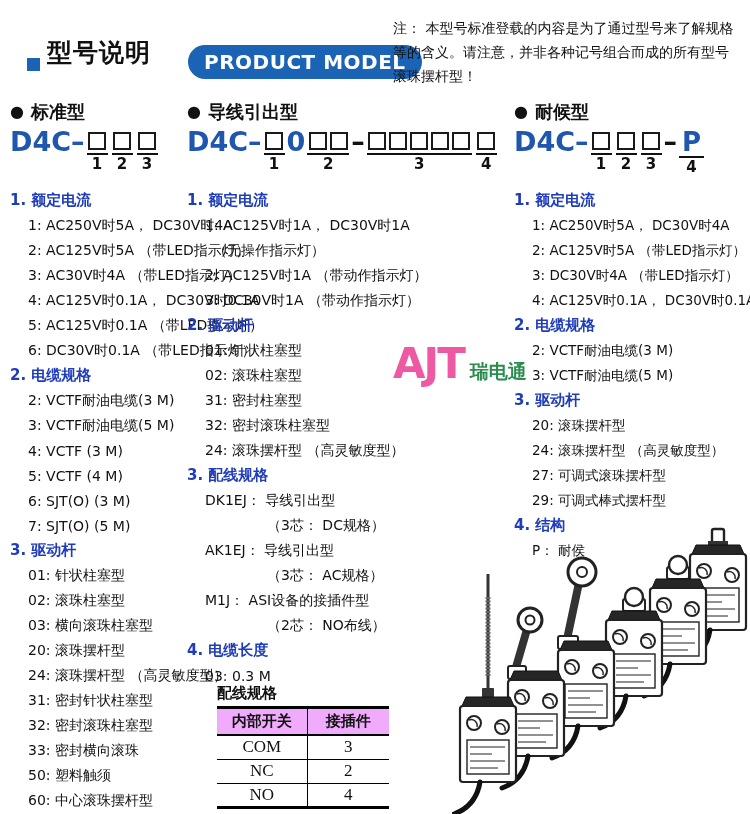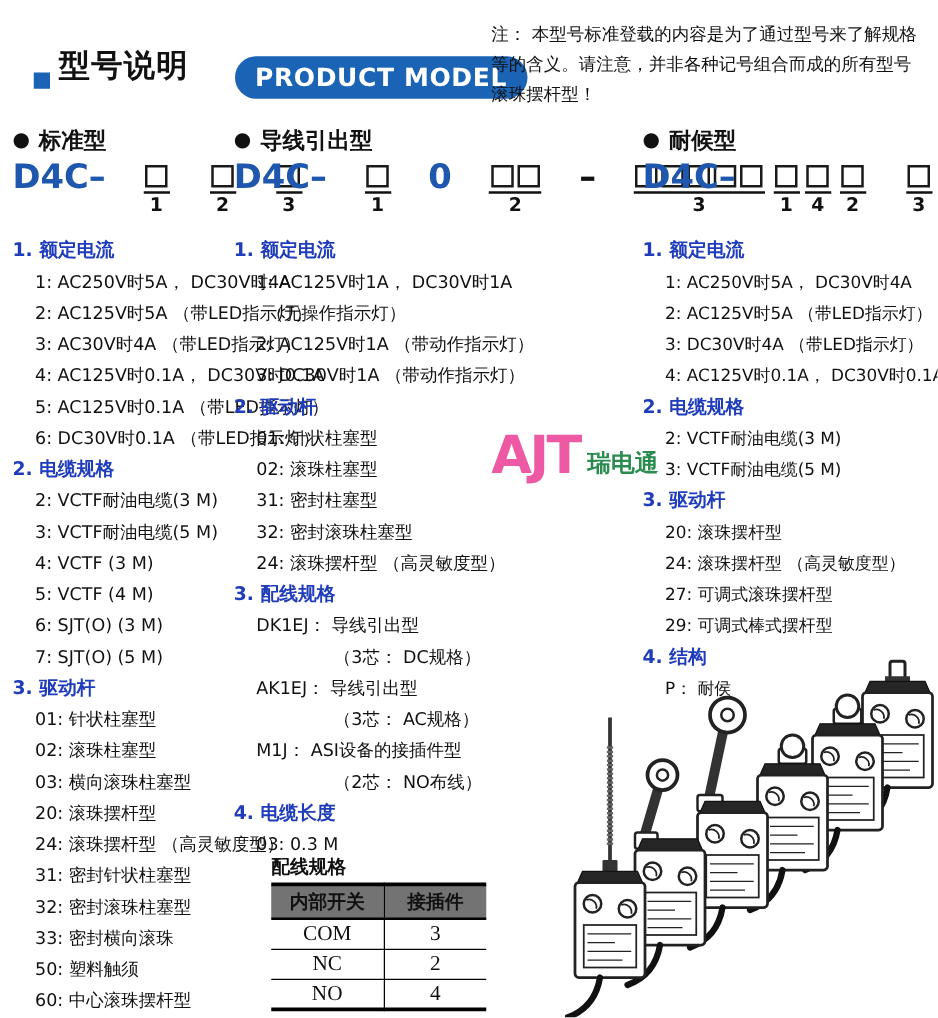--- a/index.html
+++ b/index.html
@@ -22,21 +22,21 @@
   .note{position:absolute;left:393px;top:16px;width:354px;font-size:14px;}
   .note-line{height:24px;line-height:24px;white-space:nowrap;}
 
   
   .column{position:absolute;top:99px;}
   .c0{left:10px;width:240px;}
   .c1{left:187px;width:300px;}
   .c2{left:514px;width:236px;}
   .colhead{height:26px;display:flex;align-items:center;gap:7px;font-size:18px;font-weight:800;}
   .dot{font-size:16px;line-height:16px;}
-  .model{margin-top:5px;height:53px;display:flex;align-items:flex-start;gap:28px;}
+  .model{margin-top:5px;height:53px;display:flex;align-items:flex-start;}
   .mtext{font-size:27px;font-weight:800;line-height:24px;white-space:pre;}
   .blue{color:var(--mblue);}
   .black{color:var(--ink);}
   .grp{display:inline-flex;flex-direction:column;align-items:center;margin:0 2px;padding-top:2px;}
   .grp-row{display:flex;}
   .box{width:18px;height:18px;border:2px solid #1a1a1a;background:#fff;margin:0 1.5px;display:inline-block;}
   .mletter{font-size:26px;font-weight:800;color:var(--mblue);line-height:21px;padding:0 3px;}
   .grp-line{display:block;height:2px;background:#111;width:100%;margin-top:3px;}
   .grp-num{font-size:15px;font-weight:800;margin-top:1px;line-height:16px;}
 
@@ -45,21 +45,21 @@
   .c2 .ln{font-size:13.5px;}
   .ln.h{color:var(--hblue);font-weight:700;font-size:15px;padding-left:0;}
   .i1{padding-left:18px;}
   .i2{padding-left:26px;}
   .i3{padding-left:80px;}
 
   
   .tbl-title{margin:-4px 0 3px 30px;font-weight:800;font-size:15px;}
   table.wire{margin-left:30px;width:172px;border-collapse:collapse;text-align:center;
              border-top:3px solid #000;border-bottom:3px solid #000;}
-  table.wire th{background:#737373;border-bottom:2px solid #000;font-size:15px;font-weight:800;
+  table.wire th{background:#f0abfc;border-bottom:2px solid #000;font-size:15px;font-weight:800;
                 padding:3px 0;height:25px;}
   table.wire td{border-bottom:1.5px solid #000;font-family:"Liberation Serif","DejaVu Serif",serif;
                 font-size:17px;padding:1px 0;height:24px;}
   table.wire tr:last-child td{border-bottom:none;}
   table.wire th:first-child,table.wire td:first-child{border-right:1.5px solid #000;width:90px;}
 
   
   .watermark{position:absolute;left:393px;top:344px;display:flex;align-items:flex-end;gap:6px;opacity:.9;}
   .wm-letters{font-size:42px;font-weight:800;color:#ec4899;line-height:40px;letter-spacing:-2px;}
   .wm-text{font-size:19px;font-weight:700;color:#15803d;line-height:26px;}

